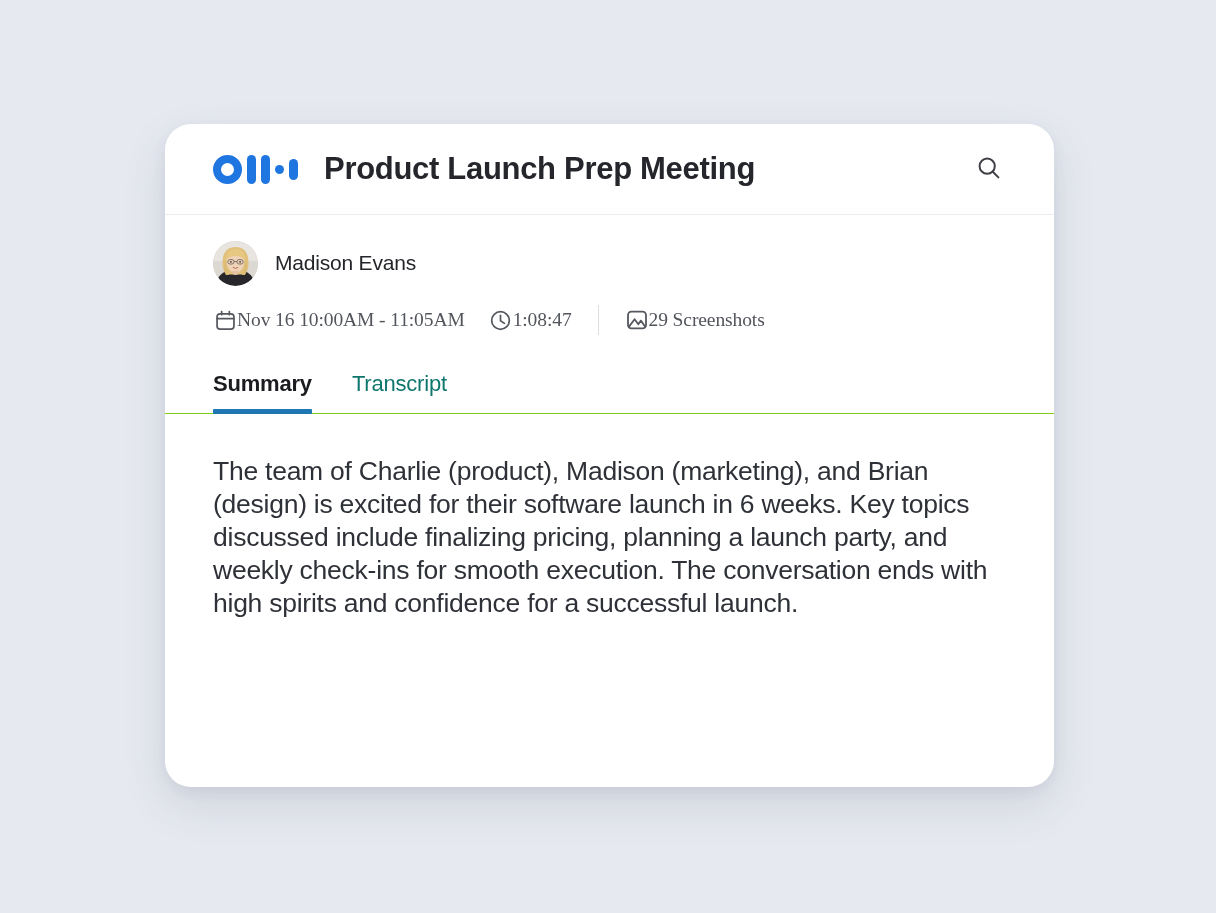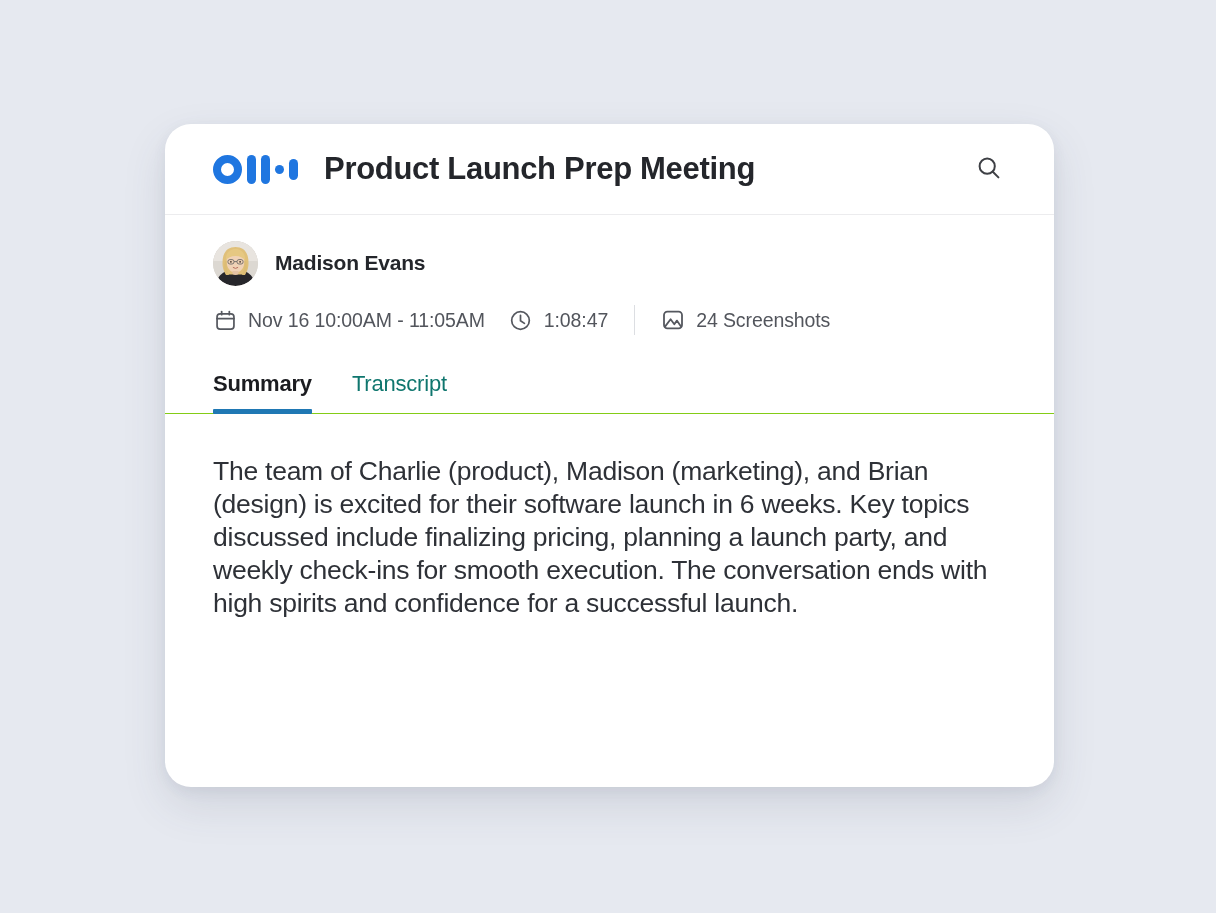--- a/index.html
+++ b/index.html
@@ -115,38 +115,38 @@
     border-radius: 50%;
     overflow: hidden;
     flex: 0 0 auto;
     background: #d8d3cd;
     position: relative;
   }
   .avatar svg { display: block; width: 100%; height: 100%; }
 
   .speaker-name {
     font-size: 21px;
-    font-weight: 700;
+    font-weight: 400;
     color: #24262b;
     letter-spacing: -0.2px;
   }
 
   .info-row {
     display: flex;
     align-items: center;
     margin-top: 18px;
     height: 30px;
     color: #52555c;
     font-size: 19.5px;
     letter-spacing: -0.1px;
   }
   .info-item {
     display: flex;
     align-items: center;
-    gap: 11px;
+    font-family: Liberation Serif, serif;
   }
   .info-item + .info-item { margin-left: 24px; }
   .info-icon {
     width: 24px;
     height: 24px;
     flex: 0 0 auto;
     color: #55585f;
     display: flex;
     align-items: center;
     justify-content: center;
@@ -307,21 +307,21 @@
 
         <div class="info-divider"></div>
 
         <div class="info-item">
           <span class="info-icon">
             <svg width="24" height="24" viewBox="0 0 24 24" fill="none" stroke="currentColor" stroke-width="1.8" stroke-linecap="round" stroke-linejoin="round">
               <rect x="3" y="3.6" width="18" height="16.8" rx="3.4"></rect>
               <path d="M4.2 18.4 L9.6 11.3 L13.3 16.2 L15.9 12.6 L19.8 18.2"></path>
             </svg>
           </span>
-          <span>24 Screenshots</span>
+          <span>29 Screenshots</span>
         </div>
 
       </div>
     </div>
 
     <div class="tabs">
       <button class="tab active">Summary</button>
       <button class="tab">Transcript</button>
     </div>
 

